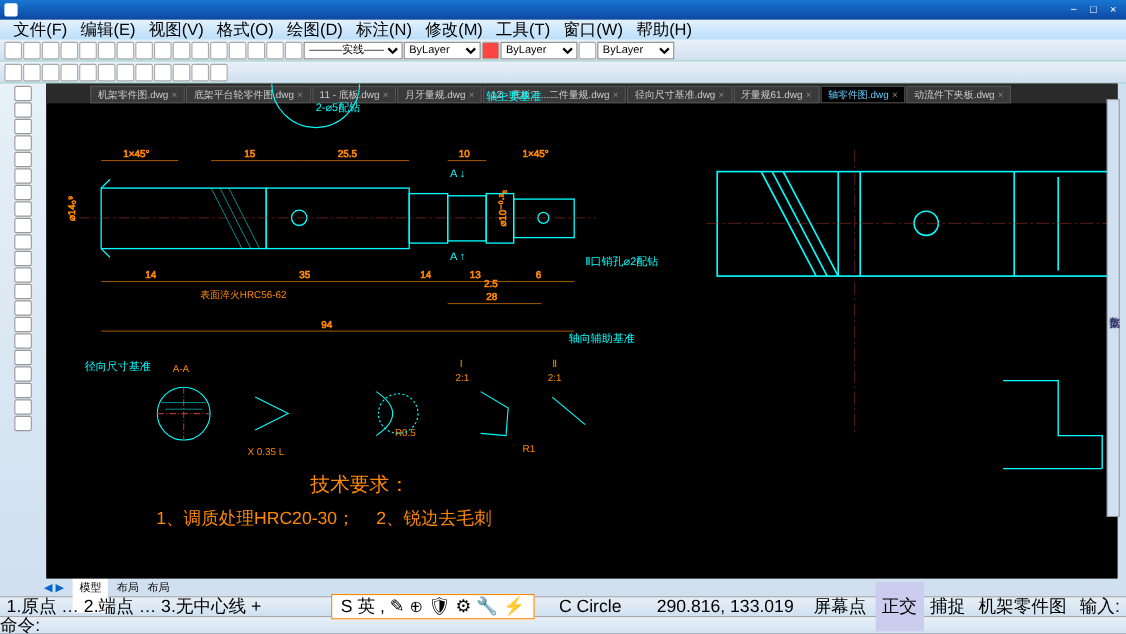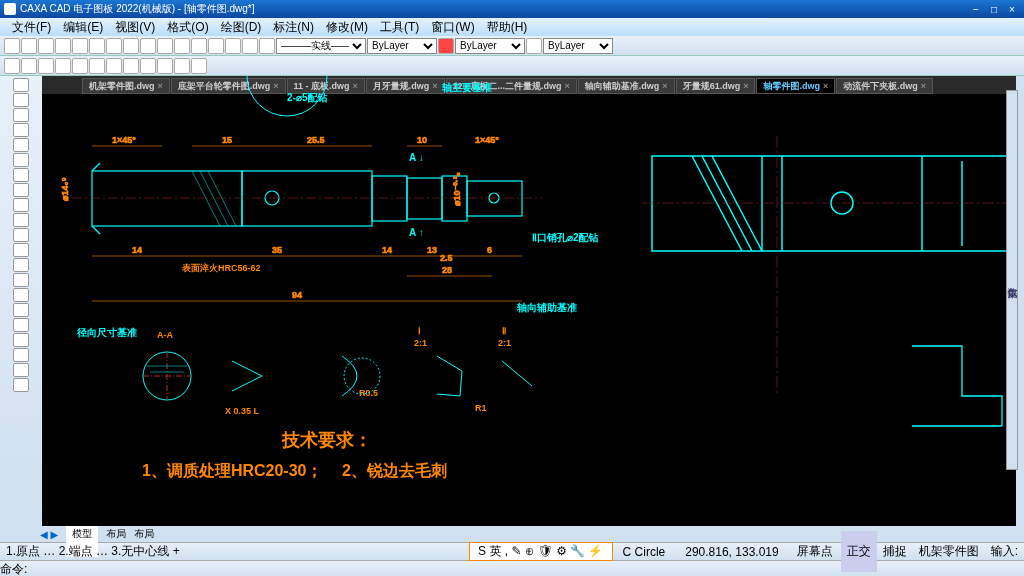--- a/index.html
+++ b/index.html
@@ -1,46 +1,45 @@
 <!DOCTYPE html>
 <html><head>
 <meta charset="utf-8">
 <style>
 * { margin:0; padding:0; box-sizing:border-box; font-family:"Microsoft YaHei",SimSun,sans-serif; }
 body { width:1024px; height:576px; background:#d4e7f5; overflow:hidden; font-size:11px; }
 .titlebar { height:18px; background:linear-gradient(#1976d2,#0d47a1); color:#fff; display:flex; align-items:center; padding:0 4px; font-size:10px; }
 .titlebar .icon { width:12px; height:12px; background:#fff; border-radius:2px; margin-right:4px; }
 .titlebar .ctrls { margin-left:auto; display:flex; gap:2px; }
 .titlebar .ctrls span { width:16px; height:14px; display:flex; align-items:center; justify-content:center; cursor:pointer; }
-.menubar { height:18px; background:linear-gradient(#e3f2fd,#bbdefb); display:flex; align-items:center; padding:0 6px; font-size:12px; }
+.menubar { height:18px; background:linear-gradient(#e3f2fd,#bbdefb); display:flex; align-items:center; padding:0 6px; font-size:15px; }
 .menubar span { padding:0 6px; cursor:pointer; }
 .toolbar { height:20px; background:linear-gradient(#e8f0f8,#d0e0f0); display:flex; align-items:center; padding:0 4px; gap:1px; border-bottom:1px solid #9cb; }
 .tbtn { width:16px; height:16px; background:#fff; border:1px solid #aaa; border-radius:2px; cursor:pointer; display:inline-block; }
 .tsel { height:16px; font-size:10px; background:#fff; border:1px solid #888; }
 .tabstrip { height:18px; background:#2a2a2a; display:flex; align-items:flex-end; padding-left:40px; overflow:hidden; }
 .tab { height:16px; padding:0 6px; font-size:9px; color:#ccc; background:#3a3a3a; border:1px solid #555; margin-right:1px; display:flex; align-items:center; white-space:nowrap; }
 .tab.active { background:#000000; color:#6cf; }
 .tab .x { margin-left:3px; color:#888; }
 .main { display:flex; height:450px; }
 .sidebar-l { width:42px; background:linear-gradient(#e8f0f8,#d0e0f0); display:flex; flex-direction:column; align-items:center; padding:2px 0; gap:1px; }
 .sidebar-l .sb { width:16px; height:14px; background:#fff; border:1px solid #999; border-radius:2px; cursor:pointer; }
 .sideright { width:8px; background:#d0e0f0; }
-.canvas { flex:1; background:#000; position:relative; overflow:hidden;font-weight:bold; }
+.canvas { flex:1; background:#000; position:relative; overflow:hidden; }
 .canvas svg { position:absolute; top:0; left:0; }
-.statusbar { height:18px; background:linear-gradient(#e8f0f8,#d0e0f0); border-top:1px solid #aaa; display:flex; align-items:center; font-size:12px; }
+.statusbar { height:18px; background:linear-gradient(#e8f0f8,#d0e0f0); border-top:1px solid #aaa; display:flex; align-items:center; font-size:16px; }
 .statusbar .left { padding:0 6px; }
 .panel { position:fixed; right:6px; top:90px; width:12px; height:380px; background:#d0e0f0; border:1px solid #999; writing-mode:vertical-rl; font-size:10px; display:flex; align-items:center; justify-content:center; color:#336; }
 .bottomtabs { height:16px; background:#d0e0f0; display:flex; align-items:center; padding-left:40px; font-size:10px; gap:8px; }
 </style>
 </head>
 <body>
 
 <div class="titlebar">
   <span class="icon"></span>
-  <span>CAXA CAD 电子图板 2022(机械版) - [轴零件图.dwg*]</span>
   <div class="ctrls">
     <span>−</span>
     <span>□</span>
     <span>×</span>
   </div>
 </div>
 
 <div class="menubar">
   <span>文件(F)</span>
   <span>编辑(E)</span>
@@ -135,21 +134,21 @@
         </div>
       <div class="tab">
           <span>月牙量规.dwg</span>
           <span class="x">×</span>
         </div>
       <div class="tab">
           <span>12 - 底板二...二件量规.dwg</span>
           <span class="x">×</span>
         </div>
       <div class="tab">
-          <span>轴向辅助基准.dwg</span>
+          <span>径向尺寸基准.dwg</span>
           <span class="x">×</span>
         </div>
       <div class="tab">
           <span>牙量规61.dwg</span>
           <span class="x">×</span>
         </div>
       <div class="tab active">
           <span>轴零件图.dwg</span>
           <span class="x">×</span>
         </div>
@@ -289,21 +288,21 @@
 <div class="bottomtabs">
   <span style="color:#06c">◀ ▶</span>
   <span style="background:#fff;padding:16px 6px">模型</span>
   <span>布局</span>
   <span>布局</span>
 </div>
 
 <div class="statusbar">
   <span class="left">1.原点 … 2.端点 … 3.无中心线 +</span>
   <span style="margin-left:auto;padding:0 8px;background:#fff;border:1px solid #f80">S 英 , ✎ ⊕ 🛡 ⚙ 🔧 ⚡</span>
-  <span style="padding:0 10px">C Circle</span>
+  <span style="padding:0 22px">C Circle</span>
   <span style="padding:0 10px">290.816, 133.019</span>
   <span style="padding:12px 8px">屏幕点</span>
   <span style="padding:12px 6px;background:#cce">正交</span>
   <span style="padding:0 6px">捕捉</span>
   <span style="padding:0 6px">机架零件图</span>
   <span style="padding:0 6px">输入:</span>
 </div>
 <div class="statusbar cmd">
   <span>命令:</span>
 </div>

